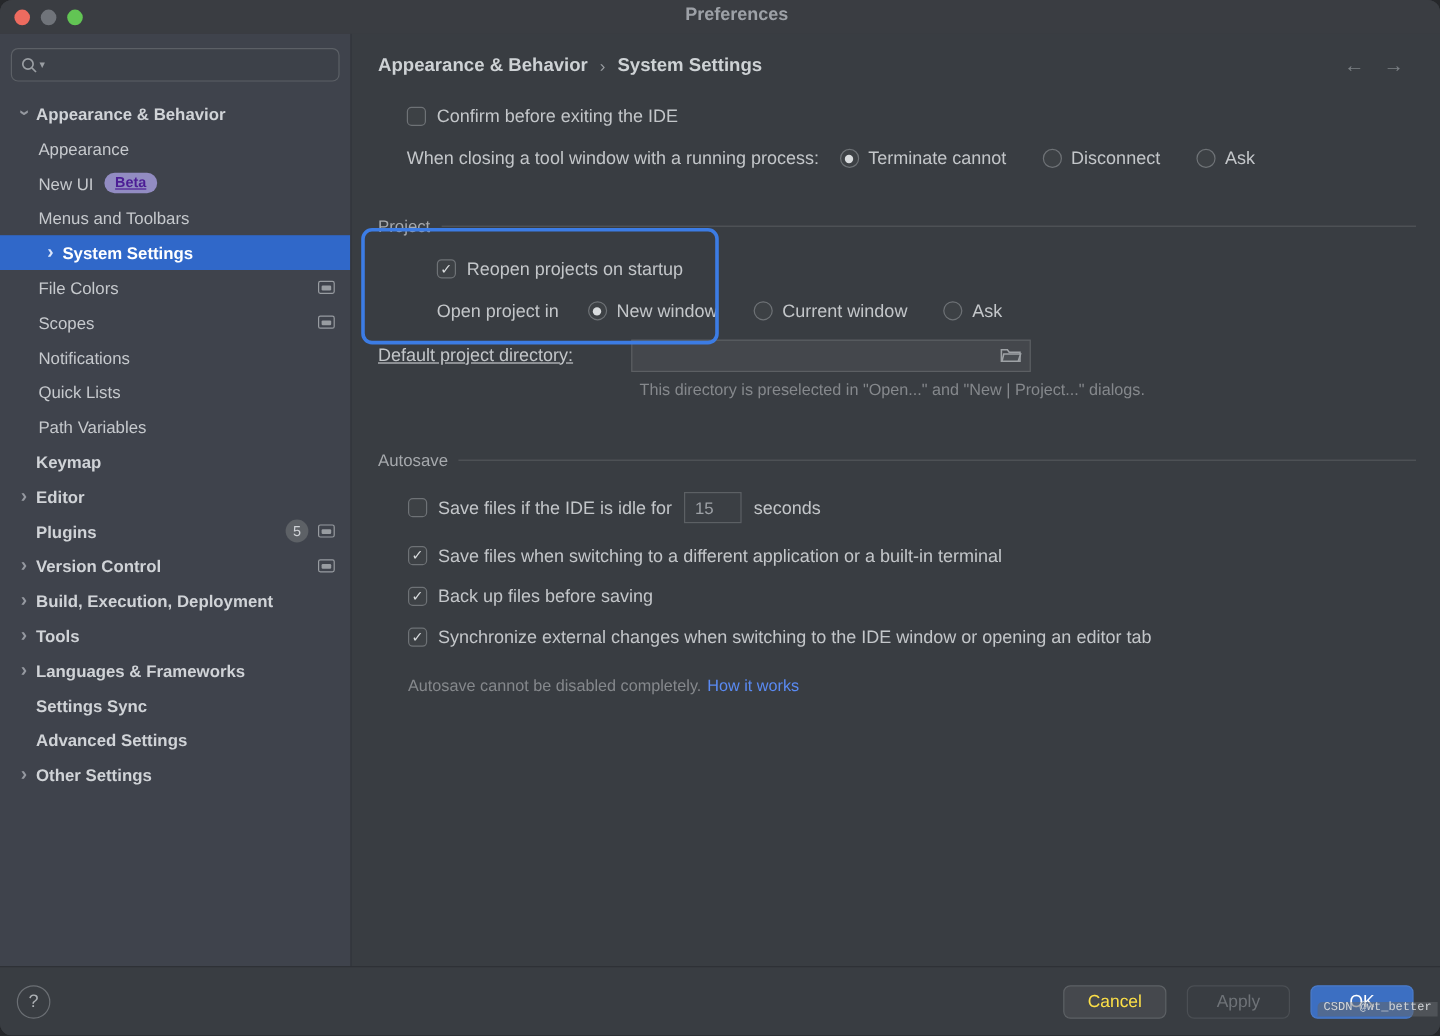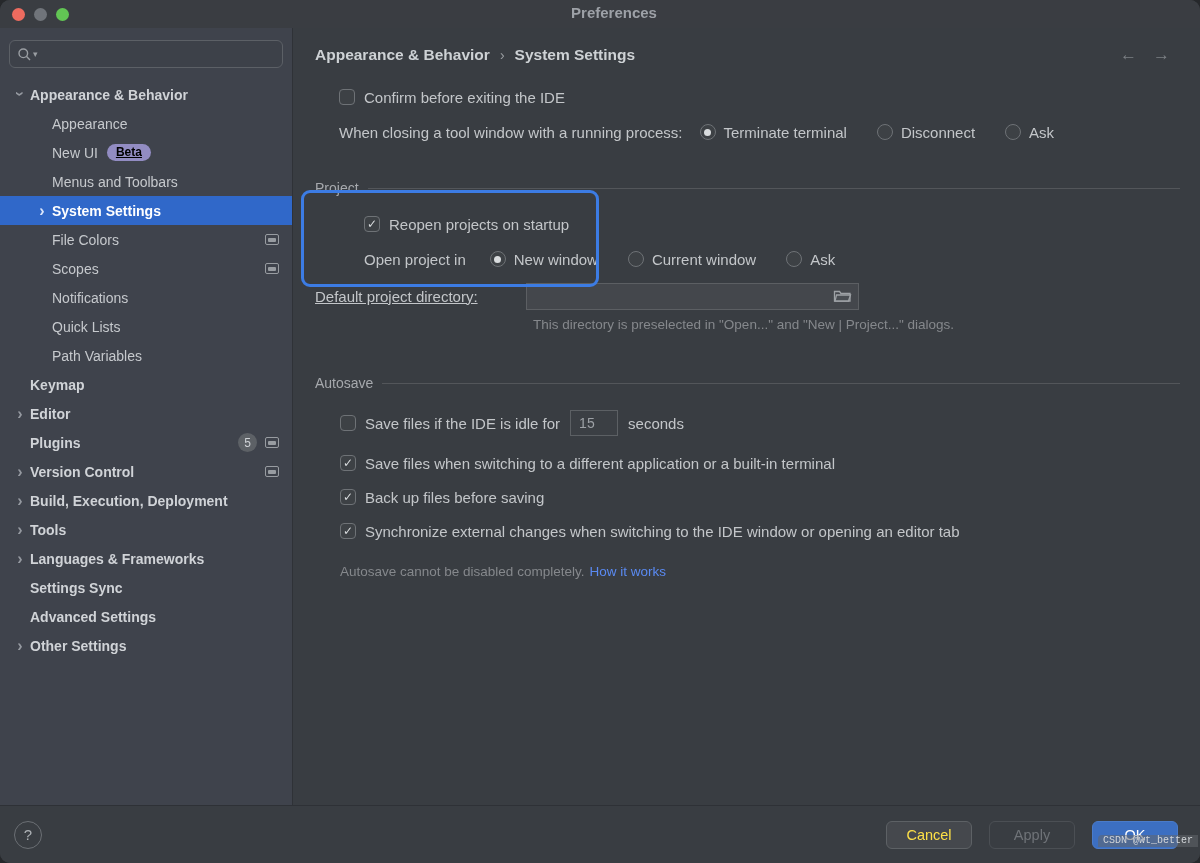--- a/index.html
+++ b/index.html
@@ -25,25 +25,25 @@
               display:flex;align-items:center;padding:0 7px;}
   .search-box svg{flex:0 0 auto;}
   .caret{font-size:9px;color:#9a9ea3;margin-left:1px;}
   .tree{padding-top:6px;flex:1;overflow:hidden;}
   .trow{height:29px;display:flex;align-items:center;font-size:14px;color:#c6c9cd;cursor:default;}
   .trow .chev{display:inline-block;width:20px;color:#9599a0;font-size:16px;text-align:center;flex:0 0 auto;}
   .trow .chev.d::before{content:"›";display:inline-block;transform:rotate(90deg) translateX(-1px);}
   .trow .chev.r::before{content:"›";}
   .trow.top{padding-left:10px;font-weight:bold;color:#d0d3d7;}
   .trow.top.nochev{padding-left:30px;}
-  .trow.child{padding-left:52px;}
+  .trow.child{padding-left:32px;}
   .trow.child.haschev{padding-left:32px;}
   .trow.sel{background:#3068c9;color:#ffffff;font-weight:bold;}
   .trow.sel .chev{color:#dbe6fb;}
-  .beta{margin-left:9px;background:#928cc2;color:#000000;font-size:12px;font-weight:bold;
+  .beta{margin-left:9px;background:#928cc2;color:#4c1d95;font-size:12px;font-weight:bold;
         padding:1px 9px 2px 9px;border-radius:9px;text-decoration:underline;}
   .tright{margin-left:auto;display:flex;align-items:center;gap:8px;margin-right:13px;}
   .cnt{width:19px;height:19px;border-radius:50%;background:#5d6166;color:#cfd2d6;font-size:12px;
        font-weight:normal;display:flex;align-items:center;justify-content:center;}
   .winicon{width:14px;height:11px;border:1px solid #989ca1;border-radius:2px;position:relative;display:inline-block;}
   .winicon::after{content:"";position:absolute;left:2px;right:2px;top:3px;bottom:2px;background:#989ca1;border-radius:1px;}
   
   .content{padding:0 20px 0 22px;color:#c3c6c9;font-size:15px;}
   .bc-row{display:flex;align-items:center;margin-top:16px;height:22px;}
   .bc{font-size:15.5px;font-weight:bold;color:#ced2d5;}
@@ -232,21 +232,21 @@
         <div class="rowline confirm-row">
           <span class="cb" id="cb-confirm"></span>
           <span>Confirm before exiting the IDE</span>
         </div>
 
         <div class="rowline closing-row">
           <span style="margin-right:17px;">When closing a tool window with a running process:</span>
           <span class="radio-group" id="closing-radios">
               <span class="radio-opt">
                 <span class="radio sel"></span>
-                <span>Terminate terminal</span>
+                <span>Terminate cannot</span>
               </span>
               <span class="radio-opt">
                 <span class="radio"></span>
                 <span>Disconnect</span>
               </span>
               <span class="radio-opt">
                 <span class="radio"></span>
                 <span>Ask</span>
               </span>
             </span>

